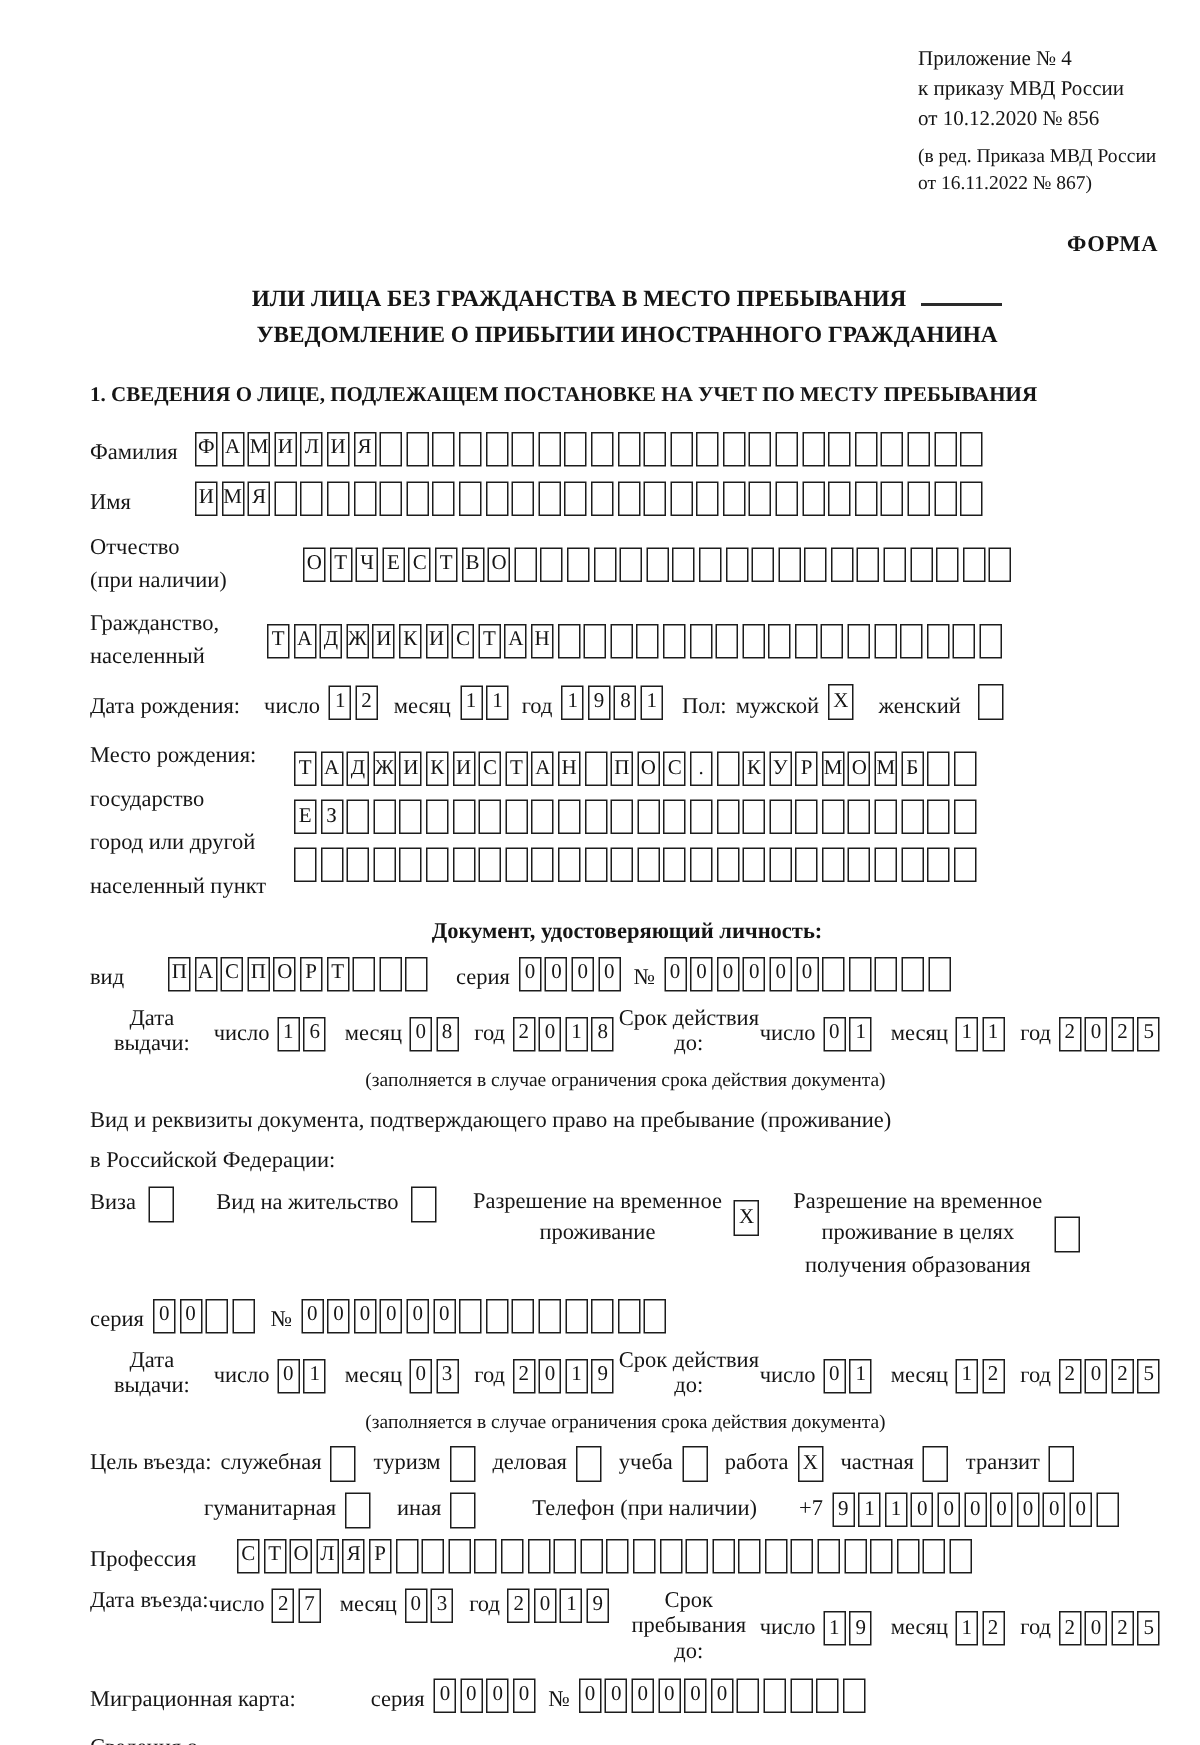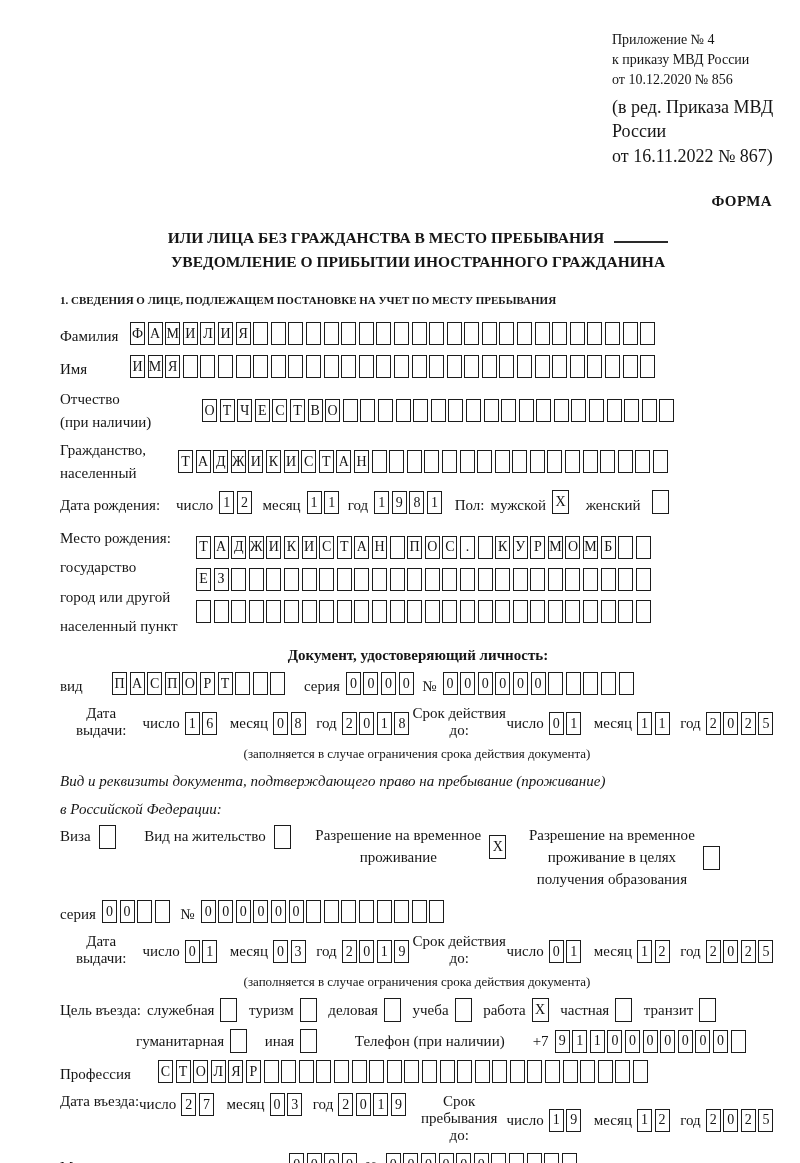--- a/index.html
+++ b/index.html
@@ -3,27 +3,27 @@
 <meta charset="utf-8">
 <style>
   *{box-sizing:border-box;}
   html,body{margin:0;padding:0;}
   body{width:800px;min-height:1163px;background:#ffffff;color:#151515;
        font-family:"Liberation Serif","DejaVu Serif",serif;font-size:15px;}
   .page{width:800px;min-height:1163px;padding:30px 24px 8px 60px;position:relative;}
 
   
   .hdr{margin-left:552px;font-size:14px;line-height:1.42;}
-  .hdr-amend{margin-top:5px;font-size:18px;line-height:1.38;}
+  .hdr-amend{margin-top:5px;font-size:13px;line-height:1.38;}
   .forma{font-weight:bold;text-align:right;font-size:15px;margin:24px 4px 16px 0;letter-spacing:.4px;}
 
   
   .title{text-align:center;font-weight:bold;font-size:15.5px;line-height:1.55;margin:2px 0 20px;}
   .uline{display:inline-block;width:54px;height:13px;border-bottom:2.2px solid #2a2a2a;margin-left:10px;}
-  .sect{font-weight:bold;font-size:11px;margin:0 0 16px;white-space:nowrap;}
+  .sect{font-weight:bold;font-size:14px;margin:0 0 16px;white-space:nowrap;}
 
   
   .row{display:flex;align-items:flex-end;margin-bottom:10px;}
   .rowtop{display:flex;align-items:center;margin-bottom:6px;}
   .boxes{display:flex;flex-wrap:nowrap;}
   .cell{flex:none;display:inline-flex;align-items:center;justify-content:center;
         width:15px;height:23px;border:1.7px solid #1c1c1c;margin-right:2.6px;
         font-size:14px;line-height:1;background:#fff;}
   .cb .cell{width:17px;height:24px;}
   .lbl{margin-right:6px;white-space:nowrap;}
@@ -34,21 +34,21 @@
 
   
   .dates{display:flex;align-items:flex-start;margin:2px 0 4px;}
   .dgroup{display:flex;}
   .dg1{width:352px;flex:none;}
   .dcap{text-align:center;margin-bottom:3px;}
   .dline{display:flex;align-items:center;}
   .dlbl{margin-right:5px;white-space:nowrap;}
   .note{font-size:13px;text-align:center;margin:2px 2px 8px 0;}
 
-  .plain{margin-bottom:5px;line-height:1.5;font-style:italic;}
+  .plain{margin-bottom:5px;line-height:1.5;}
 
   
   .permband{display:flex;align-items:flex-start;margin:4px 0 10px;}
   .permitem{display:flex;align-items:center;}
   .permlbl{text-align:center;line-height:1.45;}
   .permband .cb{margin-left:8px;margin-top:0;}
 
   
   .pband{display:flex;align-items:center;margin-bottom:7px;}
   .pitem{display:flex;align-items:center;margin-right:9px;}

